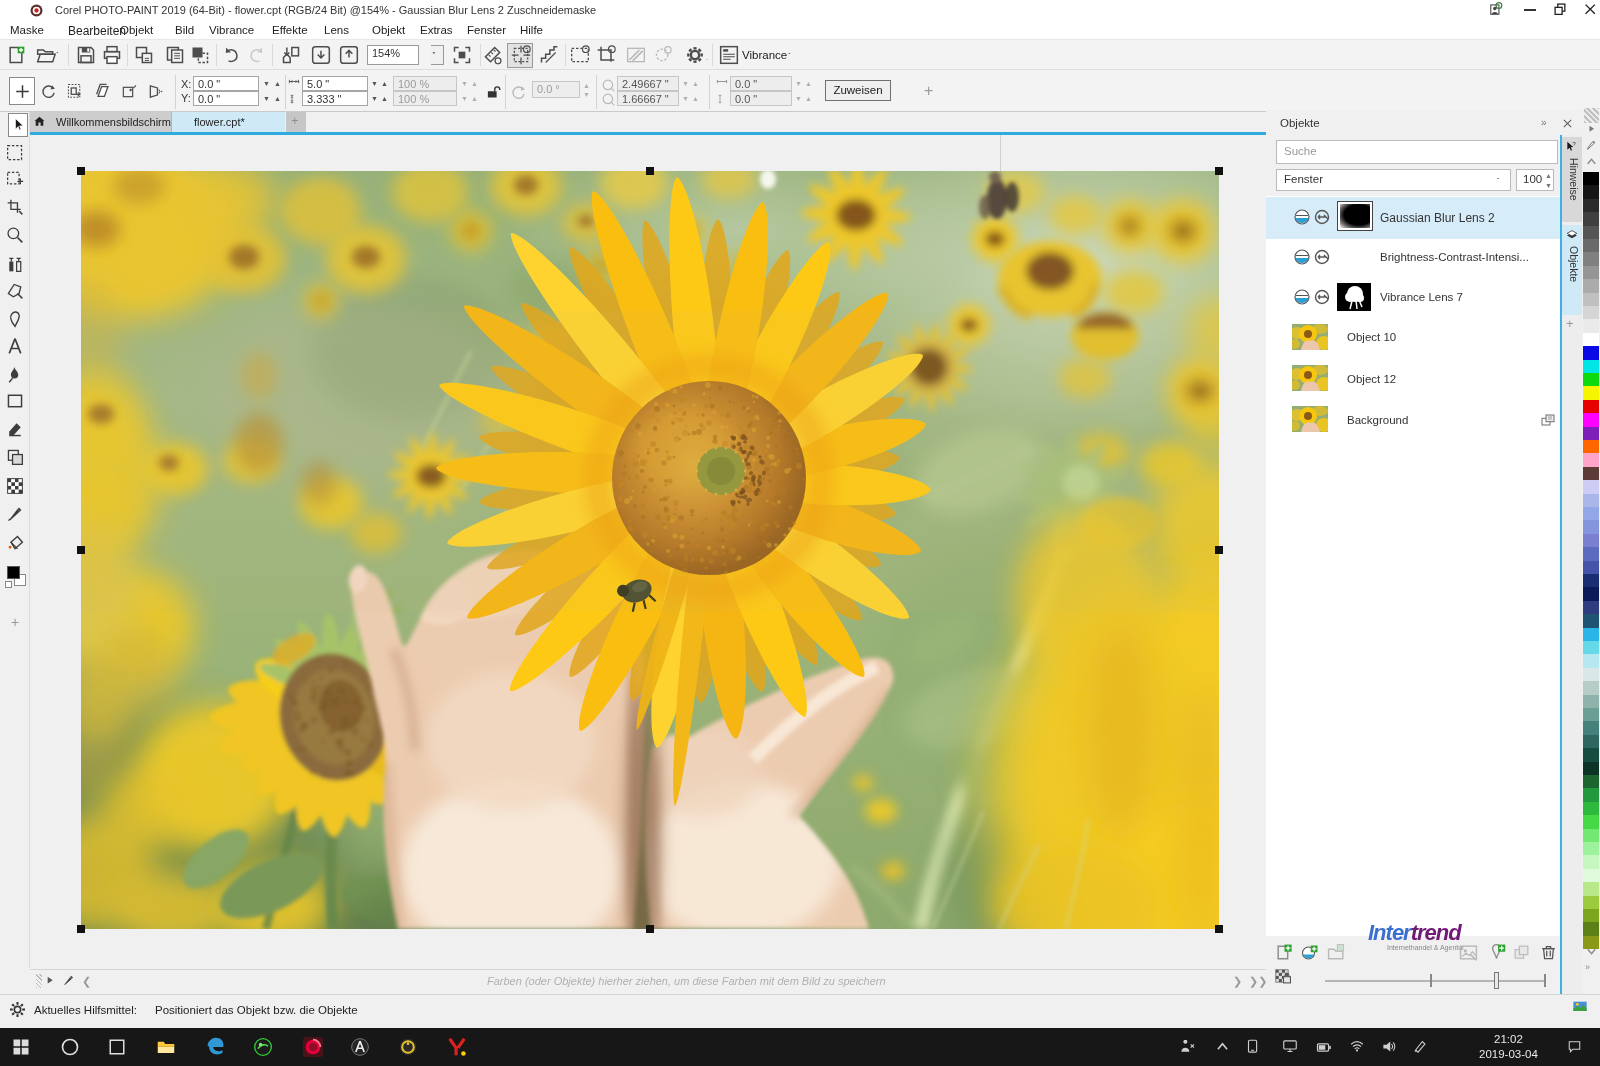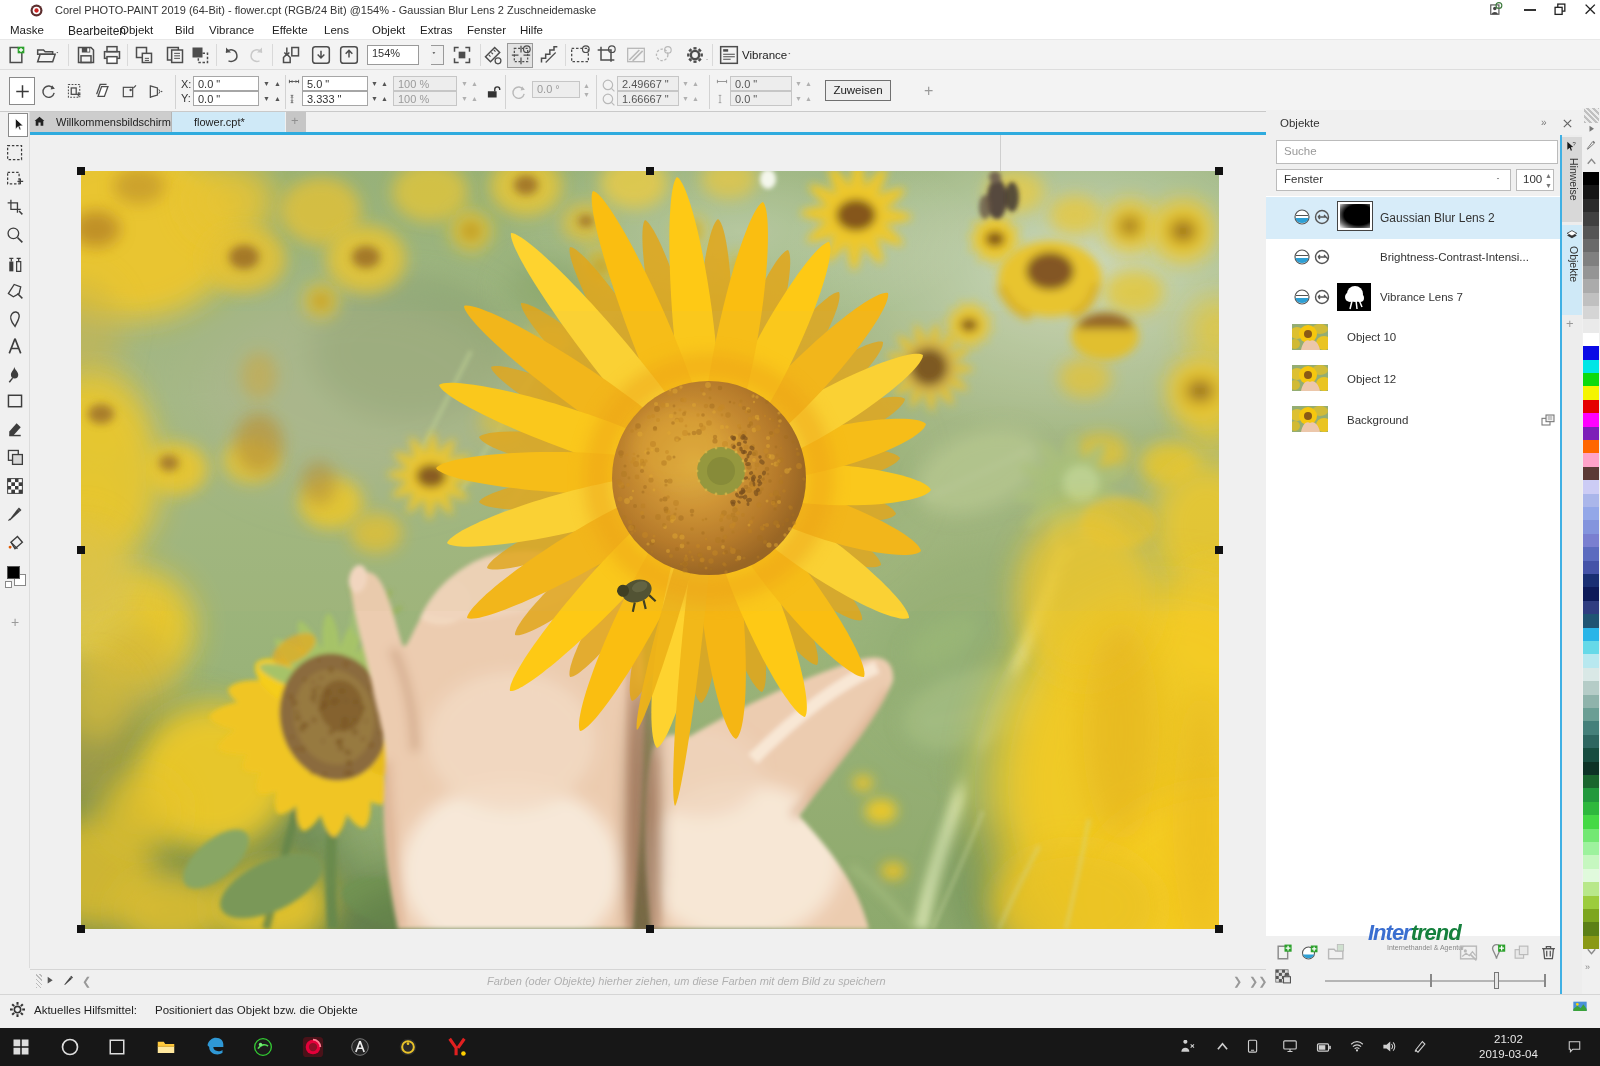--- a/index.html
+++ b/index.html
@@ -1543,21 +1543,21 @@
     <circle cx="16" cy="10" r="9" fill="#f6c70e"></circle>
     <circle cx="16" cy="10" r="4" fill="#8a5a16"></circle>
     <path d="M9,26 C11,17 15,15 18,17 C21,15 26,17 28,26 Z" fill="#ecc7ab"></path>
   </svg>
 <div class="abs" style="left:1347px;top:414px;font-size:11.5px;color:#333">Background</div>
 <svg style="position:absolute;left:1540px;top:413px" width="16" height="16" viewBox="0 0 24 24">
     <rect x="3" y="8" width="12" height="10" fill="none" stroke="#777" stroke-width="1.6"></rect>
     <rect x="9" y="3" width="12" height="10" fill="#eee" stroke="#777" stroke-width="1.6"></rect>
     <path d="M12,6 h6 M12,9 h6" stroke="#777" stroke-width="1"></path>
   </svg>
-<div class="abs" style="left:1368px;top:920px;font-size:22px;font-weight:bold;font-style:italic;color:#3a6ed0;letter-spacing:-1px">Inter<span style="color:#15803d">trend</span></div>
+<div class="abs" style="left:1368px;top:920px;font-size:22px;font-weight:bold;font-style:italic;color:#3a6ed0;letter-spacing:-1px">Inter<span style="color:#701a75">trend</span></div>
 <div class="abs" style="left:1387px;top:944px;font-size:7px;color:#888">Internethandel &amp; Agentur</div>
 <svg style="position:absolute;left:1275px;top:943px" width="19" height="19" viewBox="0 0 24 24">
     <path d="M4,4 h12 v16 h-12 z" fill="none" stroke="#8a8a8a" stroke-width="1.8"></path>
     <rect x="12" y="2" width="9" height="9" fill="#2da12d"></rect>
     <path d="M16.5,3.5 v6 M13.5,6.5 h6" stroke="#fff" stroke-width="1.6"></path>
   </svg>
 <svg style="position:absolute;left:1301px;top:944px" width="18" height="18" viewBox="0 0 24 24">
     <circle cx="10" cy="12" r="8" fill="#fff" stroke="#555" stroke-width="1.4"></circle>
     <path d="M2.6,14 a8,8 0 0 0 14.8,0 z" fill="#2e9fd4"></path>
     <rect x="13" y="2" width="9" height="9" fill="#2da12d"></rect>

